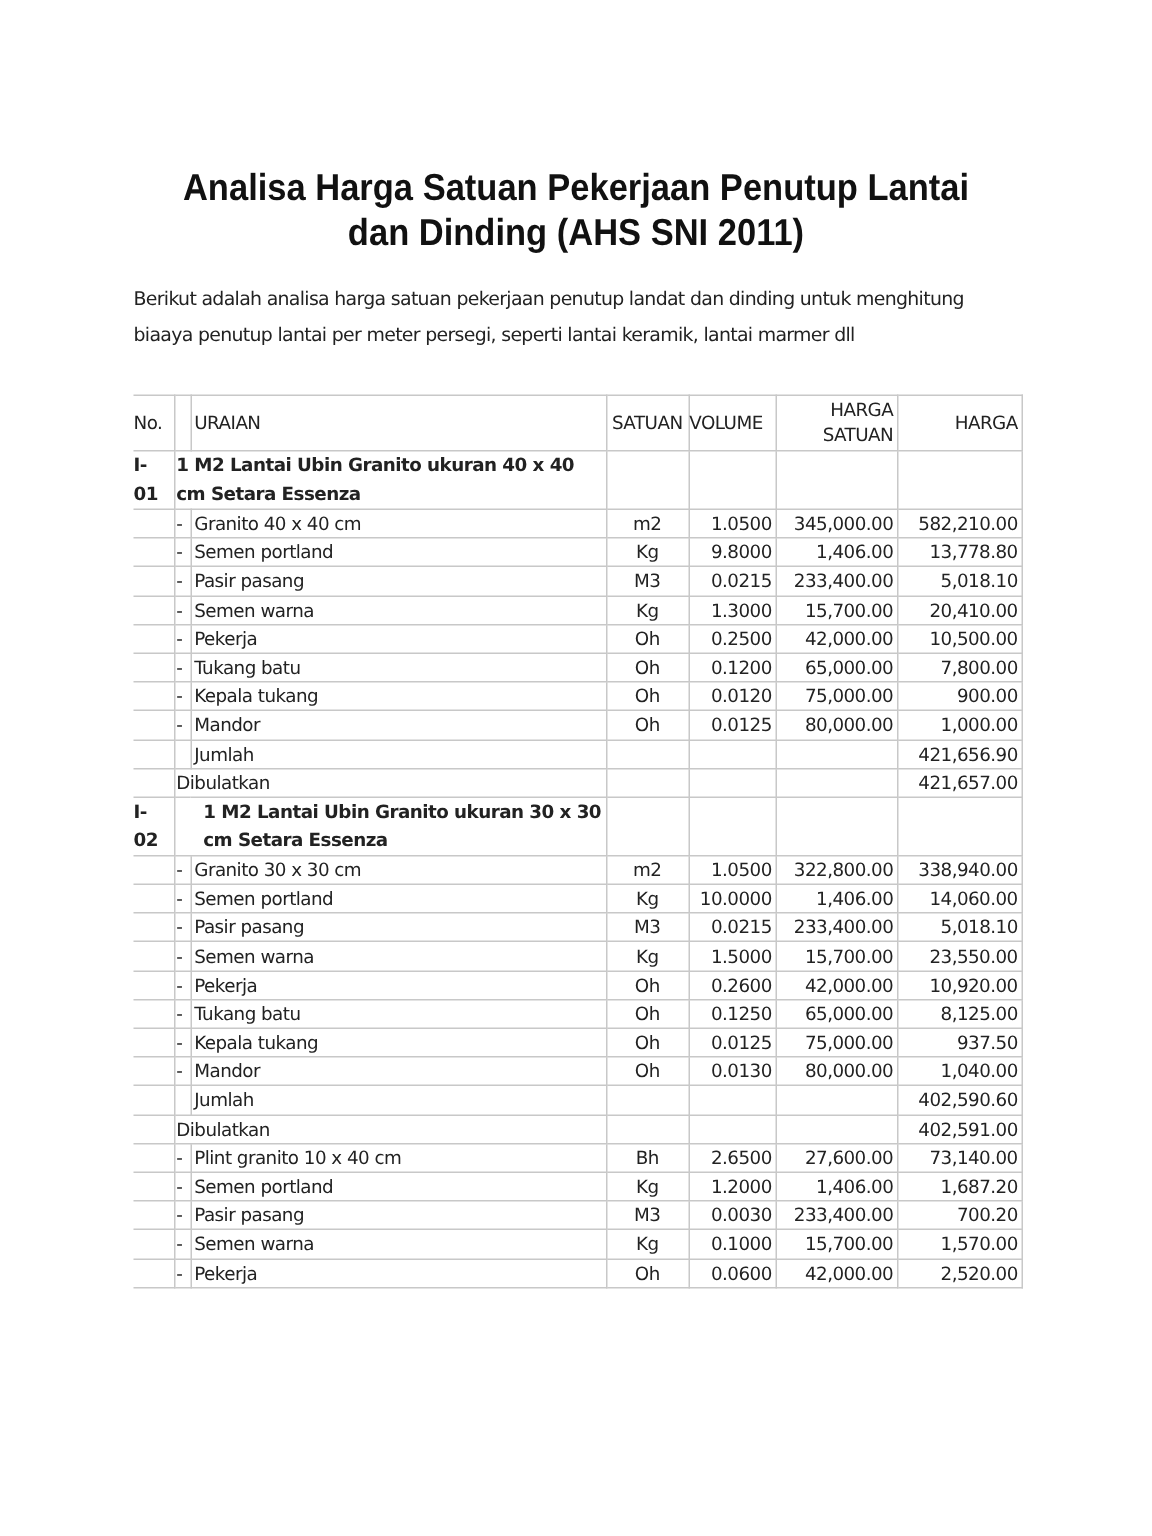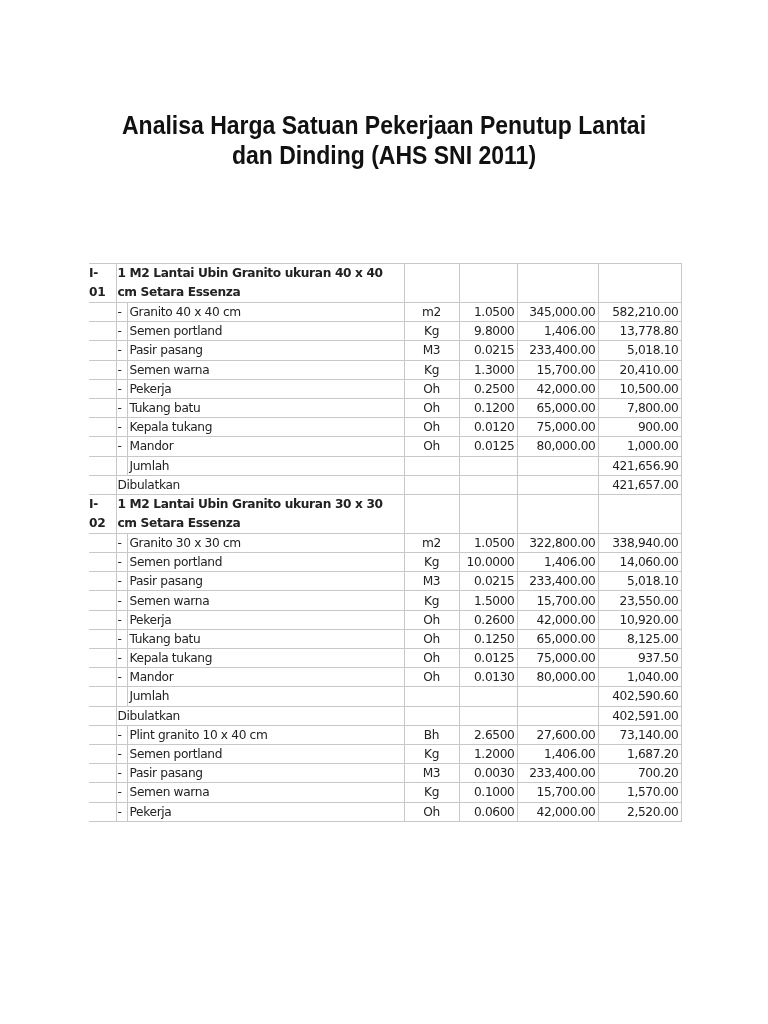--- a/index.html
+++ b/index.html
@@ -33,32 +33,44 @@
     table.ahs td.r { text-align: right; }
     table.ahs tr.head td { height: 36px; }
     table.ahs tr.head td.hs { line-height: 17px; }
     table.ahs tr.group td { height: 36px; }
   </style>
 </head>
 <body>
 
 <div class="page">
   <h1 class="title">Analisa Harga Satuan Pekerjaan Penutup Lantai dan Dinding (AHS SNI 2011)</h1>
+  <p class="intro">Berikut adalah analisa harga satuan pekerjaan penutup landat dan dinding untuk menghitung biaaya penutup lantai per meter persegi, seperti lantai keramik, lantai marmer dll</p>
 
   <table class="ahs">
     <colgroup>
       <col style="width:27px">
       <col style="width:11px">
       <col style="width:277px">
       <col style="width:55px">
       <col style="width:58px">
       <col style="width:81px">
       <col style="width:83px">
     </colgroup>
     <tbody id="ahs-body">
+      <tr class="head">
+        <td class="no">No.</td>
+        <td class="dash"></td>
+        <td>URAIAN</td>
+        <td class="c" style="padding:0;">SATUAN</td>
+        <td style="padding:0;">VOLUME</td>
+        <td class="r hs" style="white-space:normal;">
+          <span>HARGA SATUAN</span>
+        </td>
+        <td class="r">HARGA</td>
+      </tr>
     <tr class="group">
     <td class="no wrap">I-01</td>
     <td class="wrap" colspan="2" style="padding-left:1px;">1 M2 Lantai Ubin Granito ukuran 40 x 40 cm Setara Essenza</td>
     <td></td>
     <td></td>
     <td></td>
     <td></td>
   </tr>
         <tr>
     <td class="no"></td>
@@ -144,21 +156,21 @@
         <tr>
     <td class="no"></td>
     <td colspan="2" style="padding-left:1px;">Dibulatkan</td>
     <td></td>
     <td></td>
     <td></td>
     <td class="r">421,657.00</td>
   </tr>
         <tr class="group">
     <td class="no wrap">I-02</td>
-    <td class="wrap" colspan="2" style="padding-left:1px;">1 M2 Lantai Ubin Granito ukuran 30 x 30 cm Setara Essenza</td>
+    <td class="wrap" colspan="2" style="padding-left:19px;">1 M2 Lantai Ubin Granito ukuran 30 x 30 cm Setara Essenza</td>
     <td></td>
     <td></td>
     <td></td>
     <td></td>
   </tr>
         <tr>
     <td class="no"></td>
     <td class="dash">-</td>
     <td>Granito 30 x 30 cm</td>
     <td class="c">m2</td>

